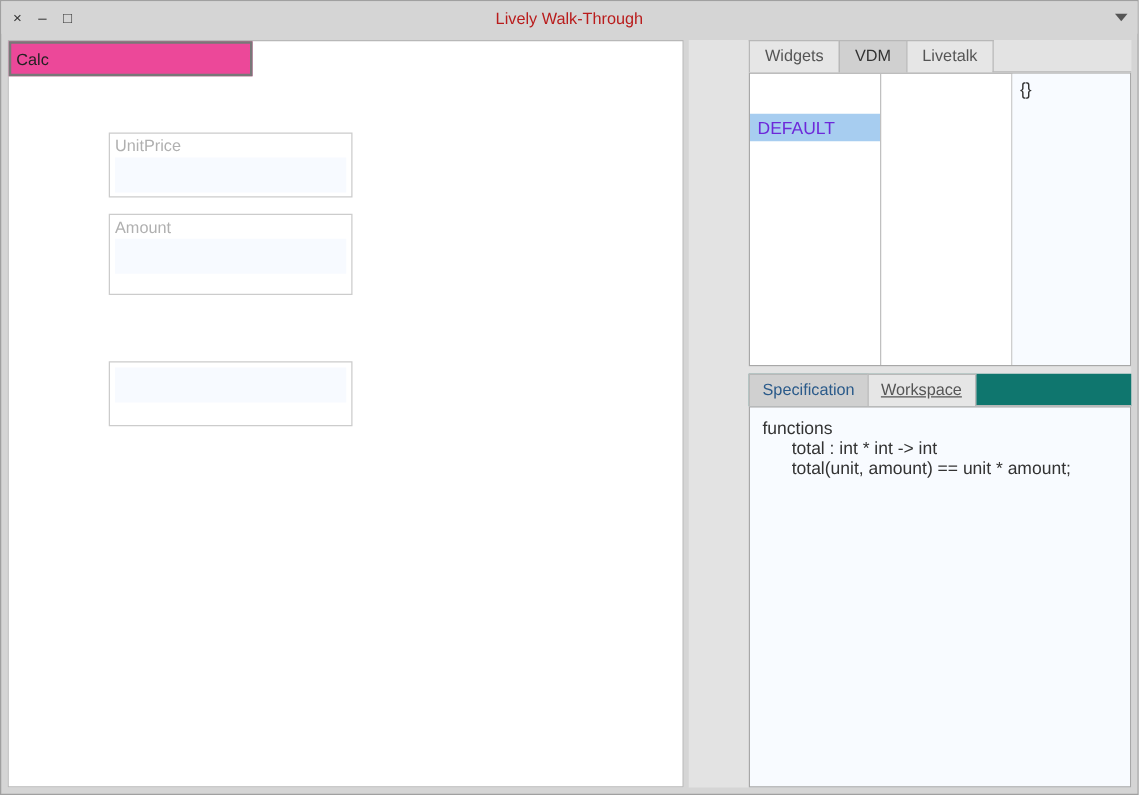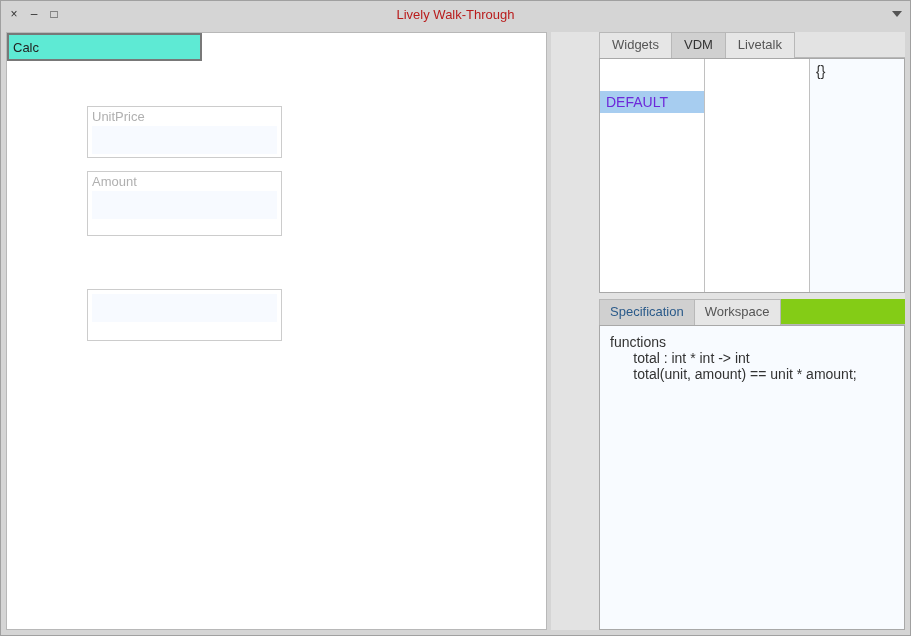--- a/index.html
+++ b/index.html
@@ -102,21 +102,21 @@
       left: 80px;
       top: 138px;
       width: 195px;
       height: 65px;
     }
     .w-calc {
       left: 80px;
       top: 210px;
       width: 195px;
       height: 28px;
-      background: #5eead4;
+      background: #ec4899;
       border: 2px solid #787878;
       padding: 0;
       display: flex;
       align-items: center;
       padding-left: 4px;
       cursor: pointer;
     }
     .w-calc span {
       color: #222;
     }
@@ -185,38 +185,39 @@
     }
     .browser-col3 {
       background: #f8fbff;
       padding: 4px 6px;
       color: #333;
       font-size: 14px;
     }
     .sub-tabs {
       display: flex;
       height: 26px;
-      background: #84cc16;
+      background: #0f766e;
       margin-top: 6px;
     }
     .sub-tab {
       padding: 4px 10px;
       border: 1px solid #b8b8b8;
       border-bottom: none;
       color: #555;
       font-size: 13px;
       cursor: pointer;
       margin-right: -1px;
     }
     .sub-tab.active {
       background: #d0d0d0;
       color: #2a5a8a;
     }
     .sub-tab.inactive {
       background: #e6e6e6;
+      text-decoration: underline;
     }
     .sub-tabs-rest {
       flex: 1;
       border-bottom: 1px solid #b8b8b8;
     }
     .spec-area {
       flex: 1;
       background: #f8fbff;
       border: 1px solid #a8a8a8;
       padding: 8px 10px;

